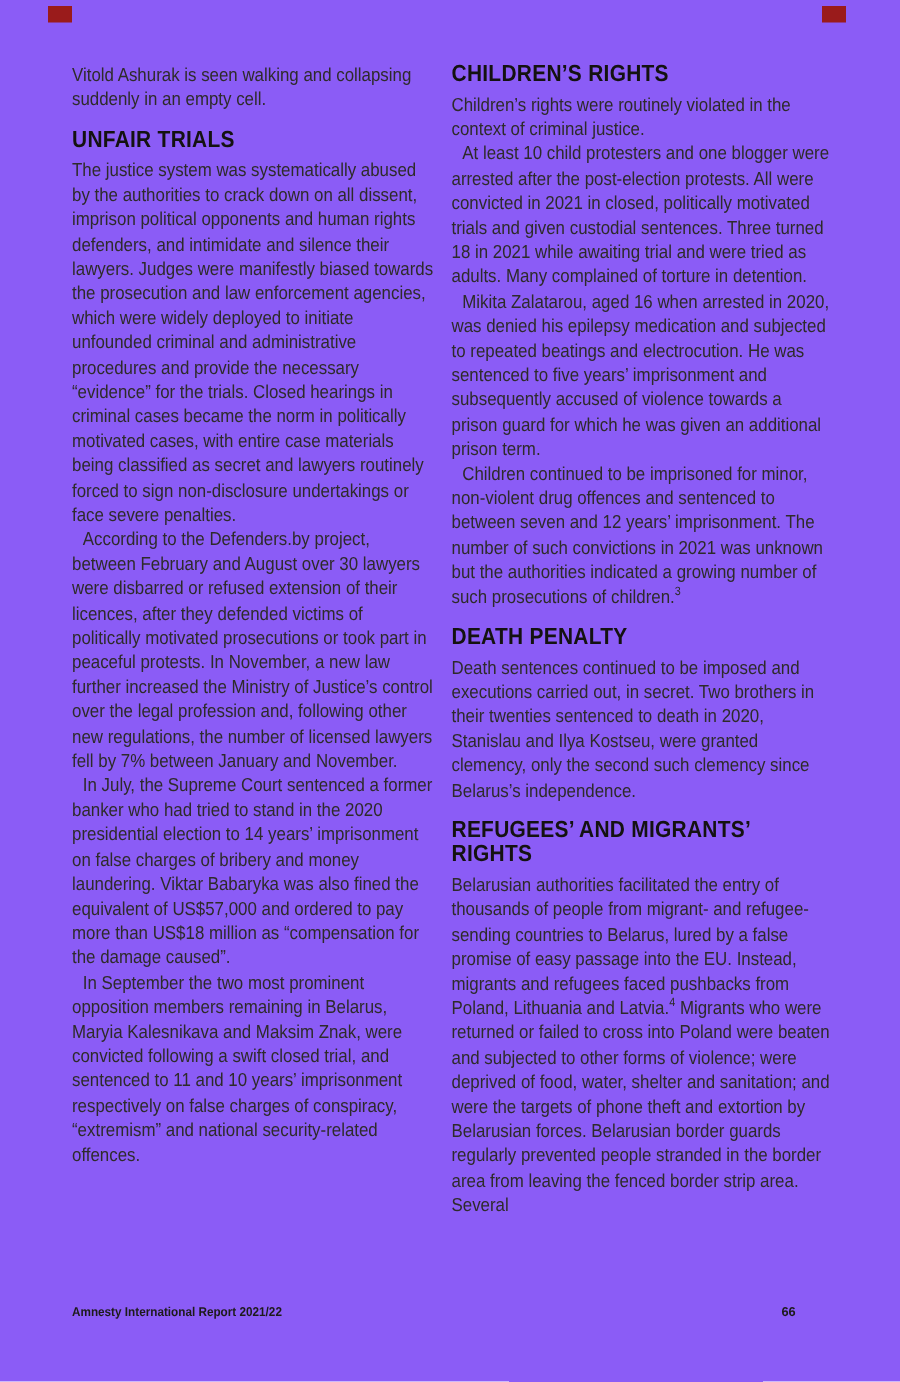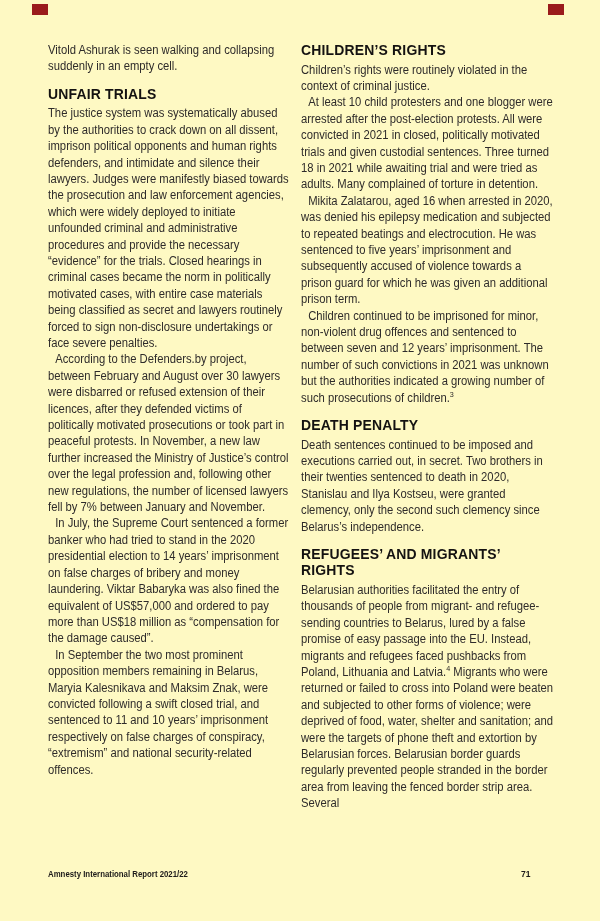--- a/index.html
+++ b/index.html
@@ -4,21 +4,21 @@
 <style>
   html, body {
     margin: 0;
     padding: 0;
     background: #ffffff;
   }
   .page {
     position: relative;
     width: 600px;
     height: 921px;
-    background: #fef9c3;
+    background: #8b5cf6;
     font-family: "Liberation Sans", sans-serif;
     color: #2e2b2a;
     overflow: hidden;
   }
   .bleed-mark {
     position: absolute;
     top: 4px;
     width: 16px;
     height: 11px;
   }
@@ -98,15 +98,15 @@
       <p class="para indent">Mikita Zalatarou, aged 16 when arrested in 2020, was denied his epilepsy medication and subjected to repeated beatings and electrocution. He was sentenced to five years’ imprisonment and subsequently accused of violence towards a prison guard for which he was given an additional prison term.</p>
       <p class="para indent">Children continued to be imprisoned for minor, non-violent drug offences and sentenced to between seven and 12 years’ imprisonment. The number of such convictions in 2021 was unknown but the authorities indicated a growing number of such prosecutions of children.<sup>3</sup></p>
       <h2 class="heading">DEATH PENALTY</h2>
       <p class="para">Death sentences continued to be imposed and executions carried out, in secret. Two brothers in their twenties sentenced to death in 2020, Stanislau and Ilya Kostseu, were granted clemency, only the second such clemency since Belarus’s independence.</p>
       <h2 class="heading">REFUGEES’ AND MIGRANTS’ RIGHTS</h2>
       <p class="para">Belarusian authorities facilitated the entry of thousands of people from migrant- and refugee-sending countries to Belarus, lured by a false promise of easy passage into the EU. Instead, migrants and refugees faced pushbacks from Poland, Lithuania and Latvia.<sup>4</sup> Migrants who were returned or failed to cross into Poland were beaten and subjected to other forms of violence; were deprived of food, water, shelter and sanitation; and were the targets of phone theft and extortion by Belarusian forces. Belarusian border guards regularly prevented people stranded in the border area from leaving the fenced border strip area. Several</p>
     </div>
 
   <div class="footer-title">Amnesty International Report 2021/22</div>
 
-  <div class="page-number">71</div>
+  <div class="page-number">66</div>
 
 </div>
 
 </body></html>

